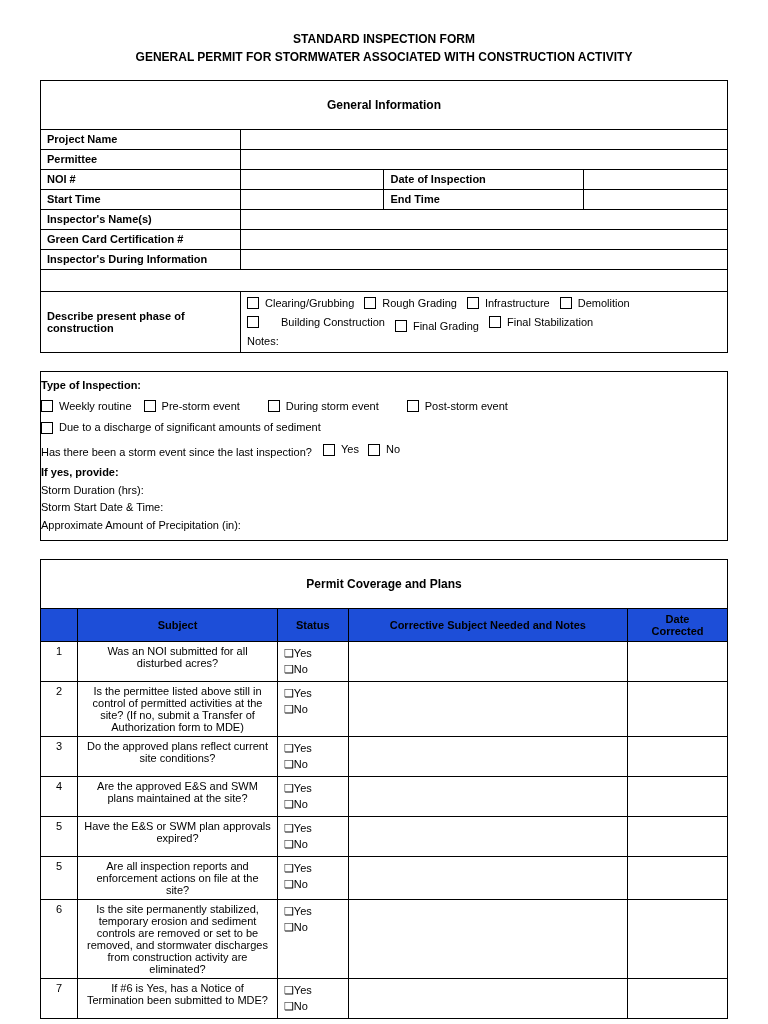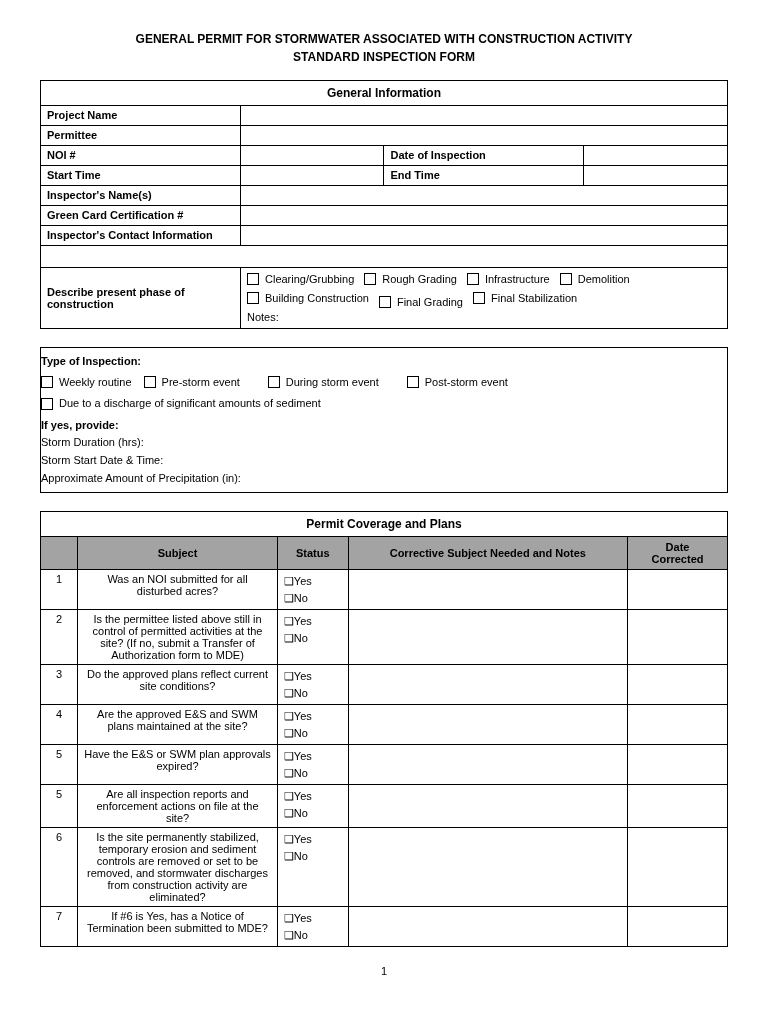--- a/index.html
+++ b/index.html
@@ -21,34 +21,34 @@
     }
     table {
       width: 100%;
       border-collapse: collapse;
       margin-bottom: 18px;
     }
     table, th, td {
       border: 1px solid #000;
     }
     th {
-      background: #a3a3a3;
+      background: #1d4ed8;
       text-align: center;
       font-weight: bold;
       padding: 4px 18px;
     }
     td {
       padding: 3px 6px;
       vertical-align: top;
     }
     .section-header {
       text-align: center;
       font-weight: bold;
       font-size: 12px;
-      padding: 5px;
+      padding: 17px;
     }
     .label-cell {
       font-weight: bold;
       width: 200px;
       white-space: nowrap;
     }
     .value-cell {
       width: auto;
     }
     .inspection-block {
@@ -98,22 +98,22 @@
       font-size: 11px;
     }
     .info-table td {
       height: 20px;
     }
   </style>
 </head>
 <body>
 
 <div class="page-title">
+  <div>STANDARD INSPECTION FORM</div>
   <div>GENERAL PERMIT FOR STORMWATER ASSOCIATED WITH CONSTRUCTION ACTIVITY</div>
-  <div>STANDARD INSPECTION FORM</div>
 </div>
 
 <table class="info-table">
   <tbody>
       <tr>
     <td colspan="4" class="section-header">General Information</td>
   </tr>
   <tr>
     <td class="label-cell">Project Name</td>
     <td colspan="3" class="value-cell"></td>
@@ -136,21 +136,21 @@
   </tr>
   <tr>
     <td class="label-cell">Inspector's Name(s)</td>
     <td colspan="3" class="value-cell"></td>
   </tr>
   <tr>
     <td class="label-cell">Green Card Certification #</td>
     <td colspan="3" class="value-cell"></td>
   </tr>
   <tr>
-    <td class="label-cell">Inspector's Contact Information</td>
+    <td class="label-cell">Inspector's During Information</td>
     <td colspan="3" class="value-cell"></td>
   </tr>
   <tr>
     <td colspan="4" style="height:22px;"></td>
   </tr>
   <tr>
     <td style="font-weight:bold; vertical-align:middle; padding: 5px 6px;">Describe present phase of<br>construction</td>
     <td colspan="3" style="padding:5px 6px;">
       <div style="display:flex; flex-wrap:wrap; gap:4px 10px; align-items:flex-end; margin-bottom:3px;">
         <label style="display:flex;align-items:center;gap:3px;">
@@ -164,21 +164,21 @@
         <label style="display:flex;align-items:center;gap:3px;">
           <span class="checkbox-inline"></span>
           <span>Infrastructure</span>
         </label>
         <label style="display:flex;align-items:center;gap:3px;">
           <span class="checkbox-inline"></span>
           <span>Demolition</span>
         </label>
       </div>
       <div style="display:flex; flex-wrap:wrap; gap:4px 10px; align-items:center; margin-bottom:3px;">
-        <label style="display:flex;align-items:center;gap:3px;">
+        <label style="display:flex;align-items:center;gap:19px;">
           <span class="checkbox-inline"></span>
           <span>Building Construction</span>
         </label>
         <label style="display:flex;align-items:center;gap:3px;margin-top:8px;">
           <span class="checkbox-inline"></span>
           <span>Final Grading</span>
         </label>
         <label style="display:flex;align-items:center;gap:3px;">
           <span class="checkbox-inline"></span>
           <span>Final Stabilization</span>
@@ -205,20 +205,31 @@
       <span class="checkbox-inline"></span>
       <span>During storm event</span>
     </label>
     <label style="display:flex;align-items:center;gap:3px; margin-left:16px;">
       <span class="checkbox-inline"></span>
       <span>Post-storm event</span>
     </label>
     <label style="display:flex;align-items:center;gap:3px;">
       <span class="checkbox-inline"></span>
       <span>Due to a discharge of significant amounts of sediment</span>
+    </label>
+  </div>
+  <div style="margin-bottom:3px;">
+    <span>Has there been a storm event since the last inspection?</span>
+    <label style="margin-left:8px;display:inline-flex;align-items:center;gap:3px;">
+      <span class="checkbox-inline"></span>
+      <span>Yes</span>
+    </label>
+    <label style="margin-left:6px;display:inline-flex;align-items:center;gap:3px;">
+      <span class="checkbox-inline"></span>
+      <span>No</span>
     </label>
   </div>
   <div style="font-weight:bold;">If yes, provide:</div>
   <div>Storm Duration (hrs):</div>
   <div>Storm Start Date &amp; Time:</div>
   <div>Approximate Amount of Precipitation (in):</div>
 </div>
 
 <table class="permit-table">
   <tbody>

